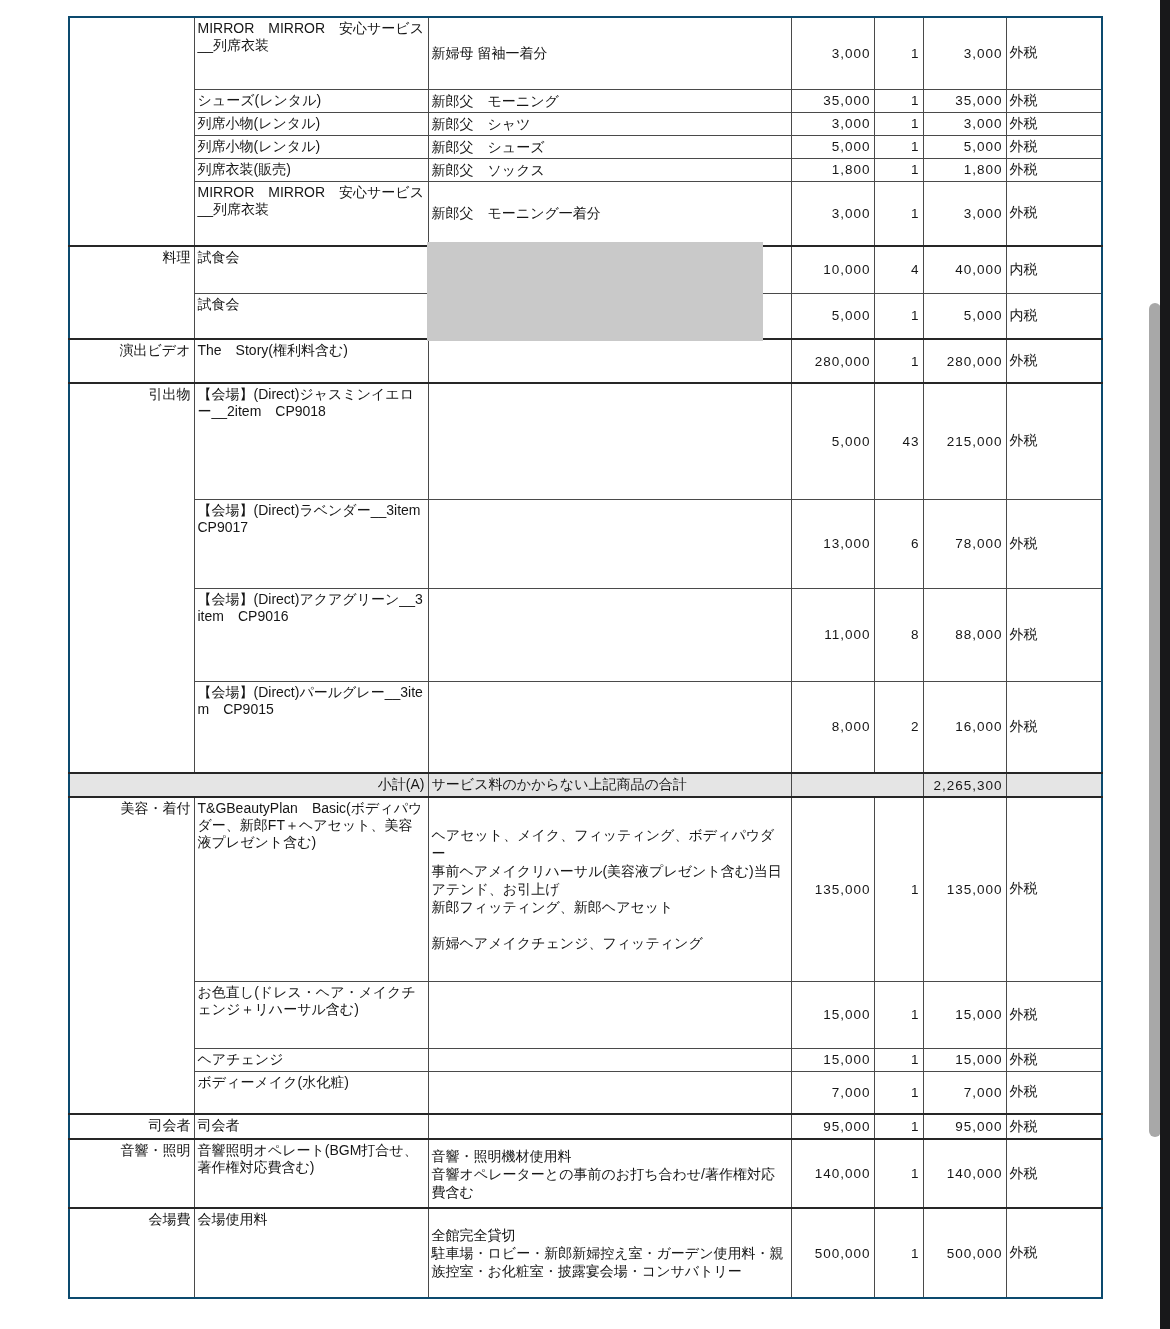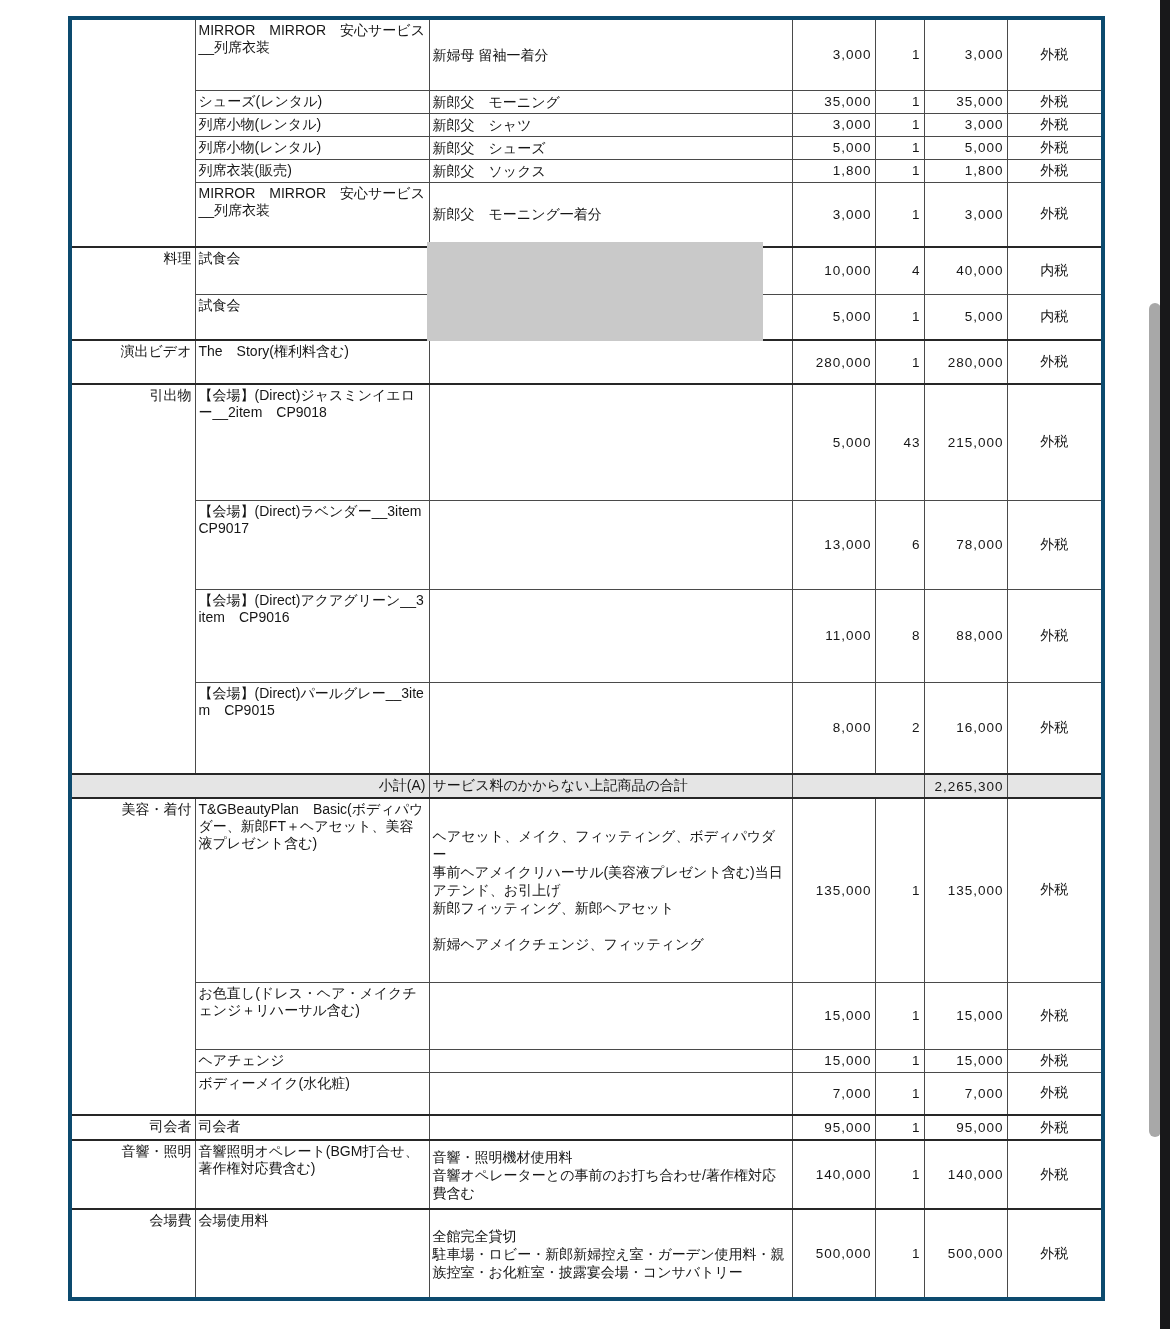--- a/index.html
+++ b/index.html
@@ -10,38 +10,38 @@
   
   .edge-strip{position:absolute;top:0;right:0;width:10px;height:1329px;}
   
   .scroll-thumb{position:absolute;left:1149px;top:303px;width:12px;height:834px;border-radius:6px;}
   
   .redaction{position:absolute;left:427px;top:242px;width:336px;height:99px;z-index:3;}
 
   table.estimate{
     position:absolute;left:68px;top:16px;width:1033px;
     border-collapse:collapse;table-layout:fixed;
-    border:4px solid #0c4a6e;
+    border:2px solid #0c4a6e;
     font-size:14px;
   }
   table.estimate td{
     border:1px solid #4a4a4a;
     padding:2px 3px;
     overflow:hidden;
     word-break:break-all;
   }
   tr.sec td{border-top:2px solid #262626;}
   td.cat{vertical-align:top;padding-left:4px;line-height:17px;text-align:right;}
   td.item{vertical-align:top;padding-left:5px;line-height:17px;}
   td.desc{vertical-align:middle;padding-left:6px;line-height:18px;white-space:pre-line;}
   td.sdesc{vertical-align:middle;padding-left:5px;}
   td.num{vertical-align:middle;text-align:right;padding-right:5px;font-size:13.5px;letter-spacing:1px;}
   td.qty{padding-right:7px;}
   td.amt{padding-right:6px;}
-  td.tax{vertical-align:middle;text-align:center;font-size:14px;}
+  td.tax{vertical-align:middle;text-align:left;font-size:14px;}
   tr.subtotal td{background:#e5e5e5;}
   
   .r0{height:72px}.r1{height:23px}.r2{height:23px}.r3{height:22px}.r4{height:23px}.r5{height:65px}
   .r6{height:47px}.r7{height:46px}
   .r8{height:44px}
   .r9{height:116px}.r10{height:89px}.r11{height:93px}.r12{height:92px}
   .r13{height:19px}
   .r14{height:184px}.r15{height:67px}.r16{height:23px}.r17{height:43px}
   .r18{height:25px}
   .r19{height:69px}

